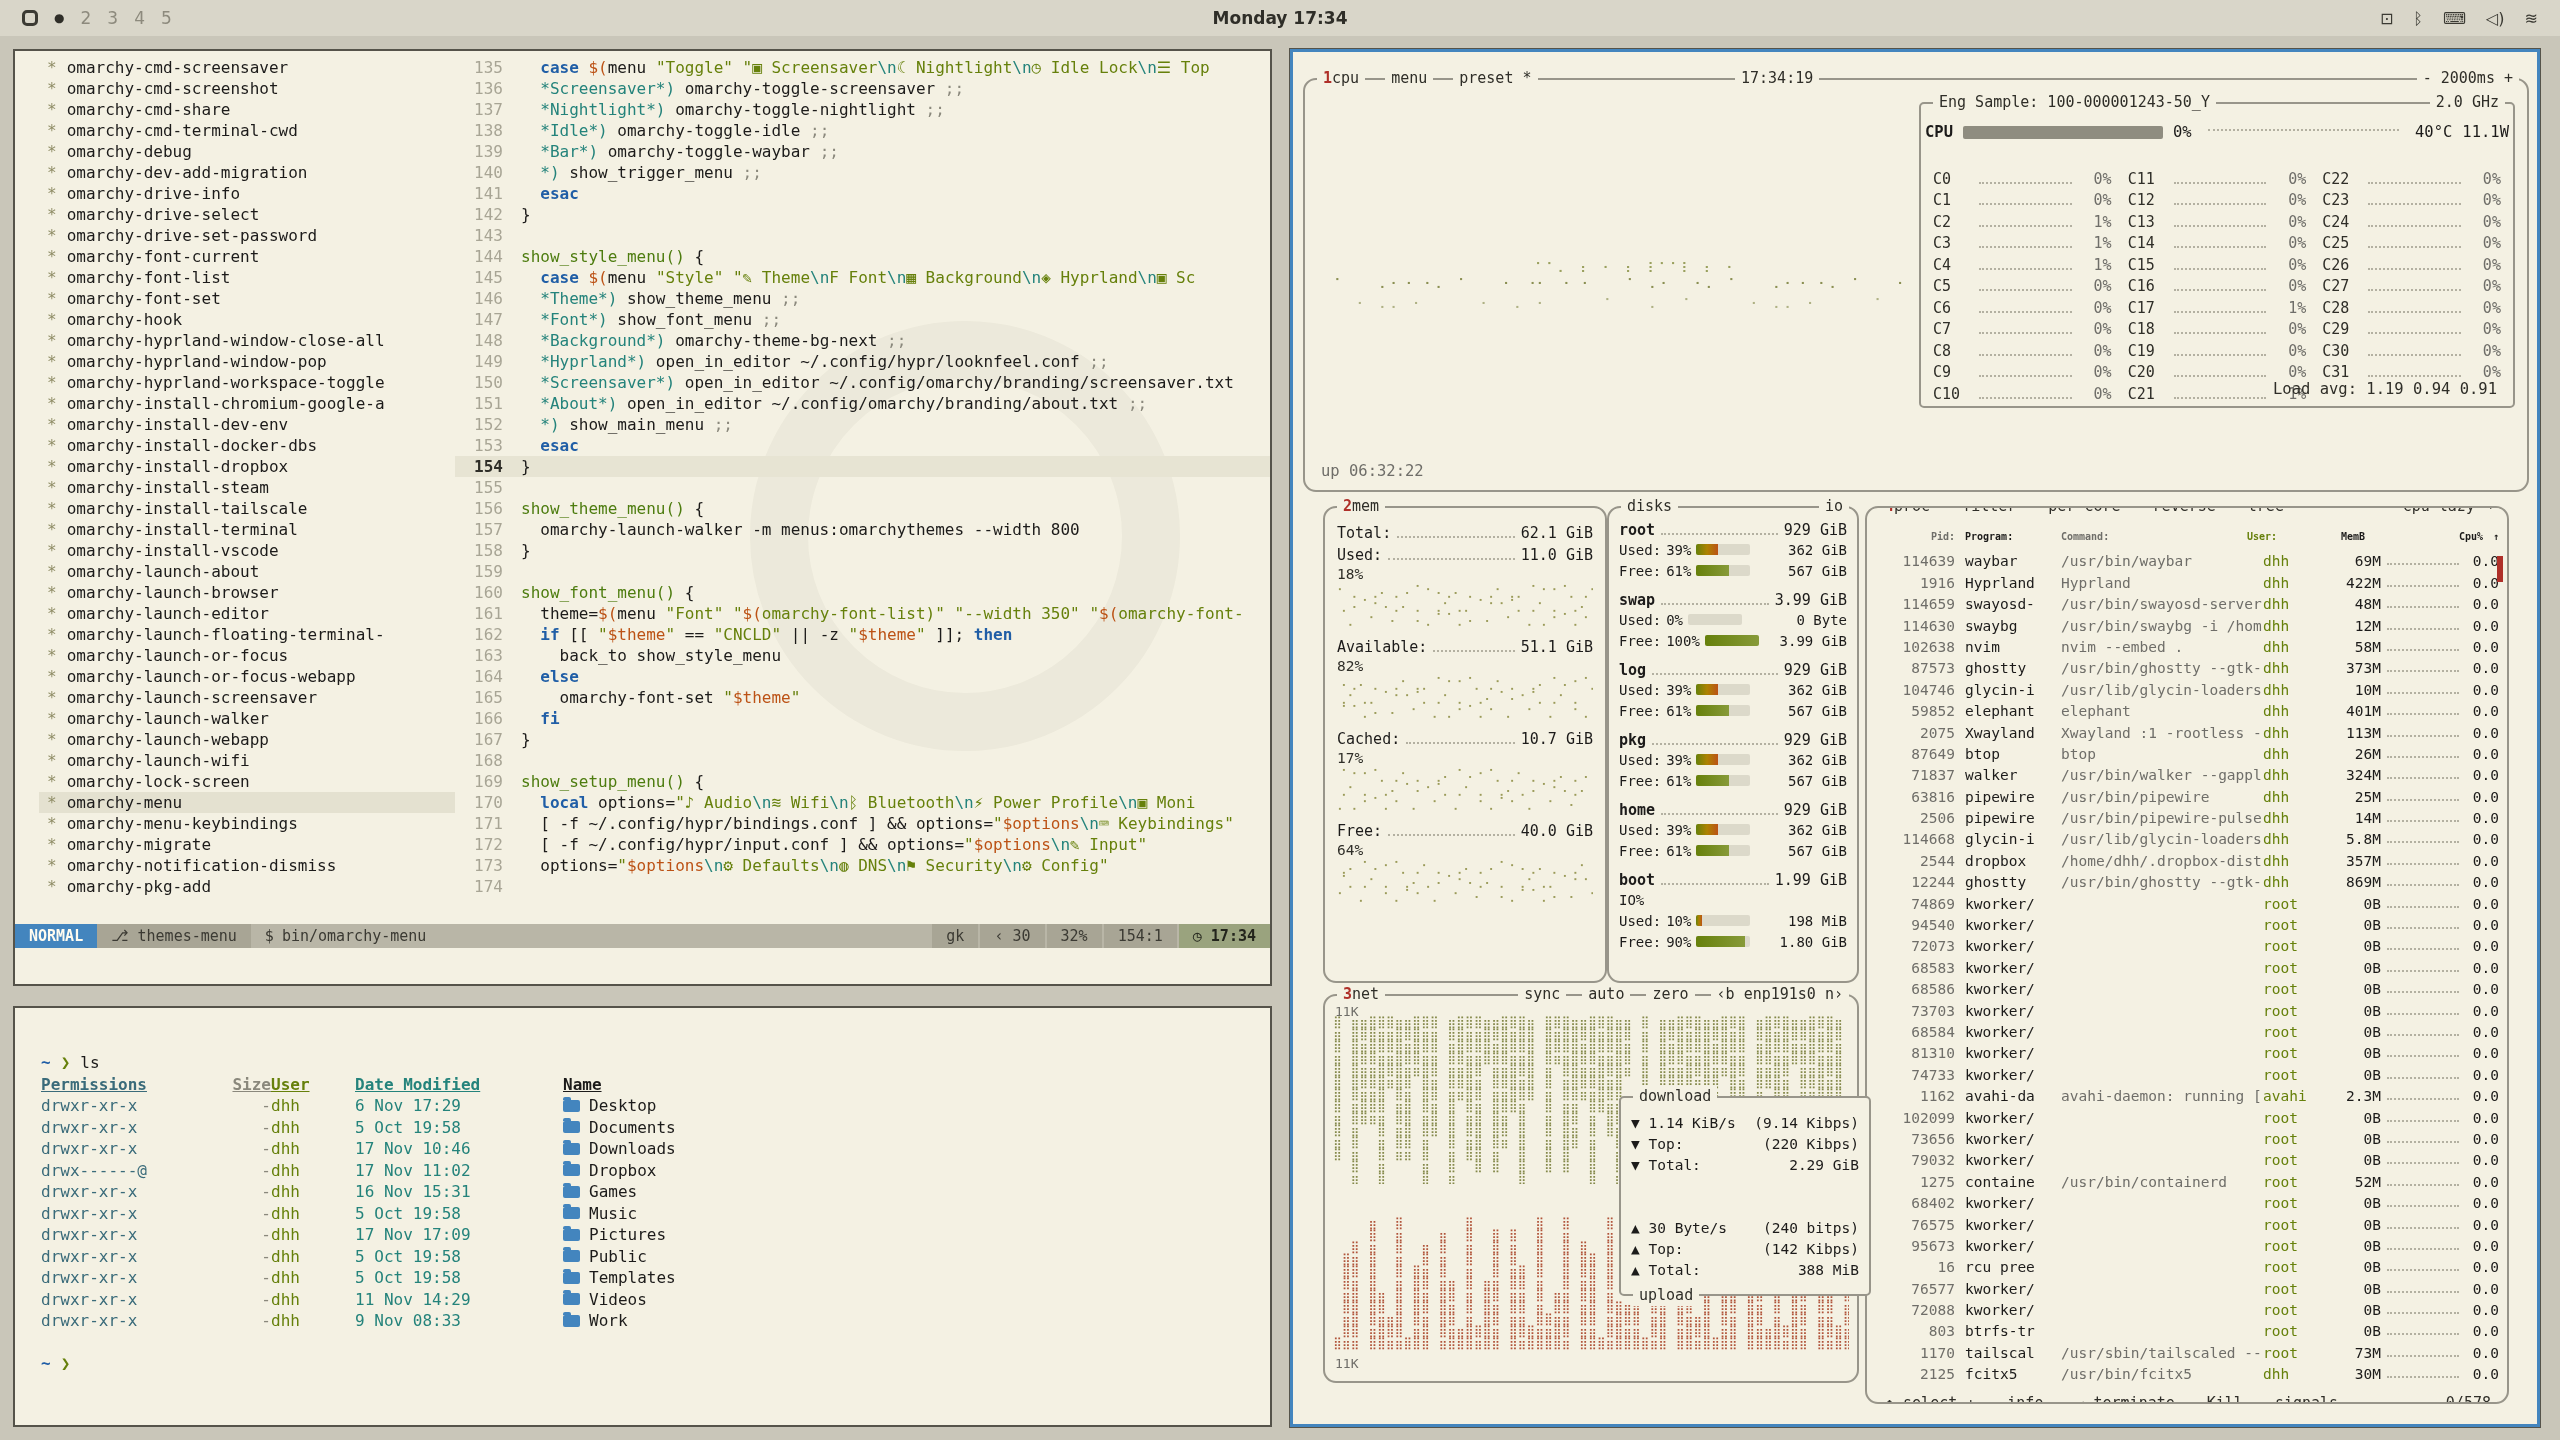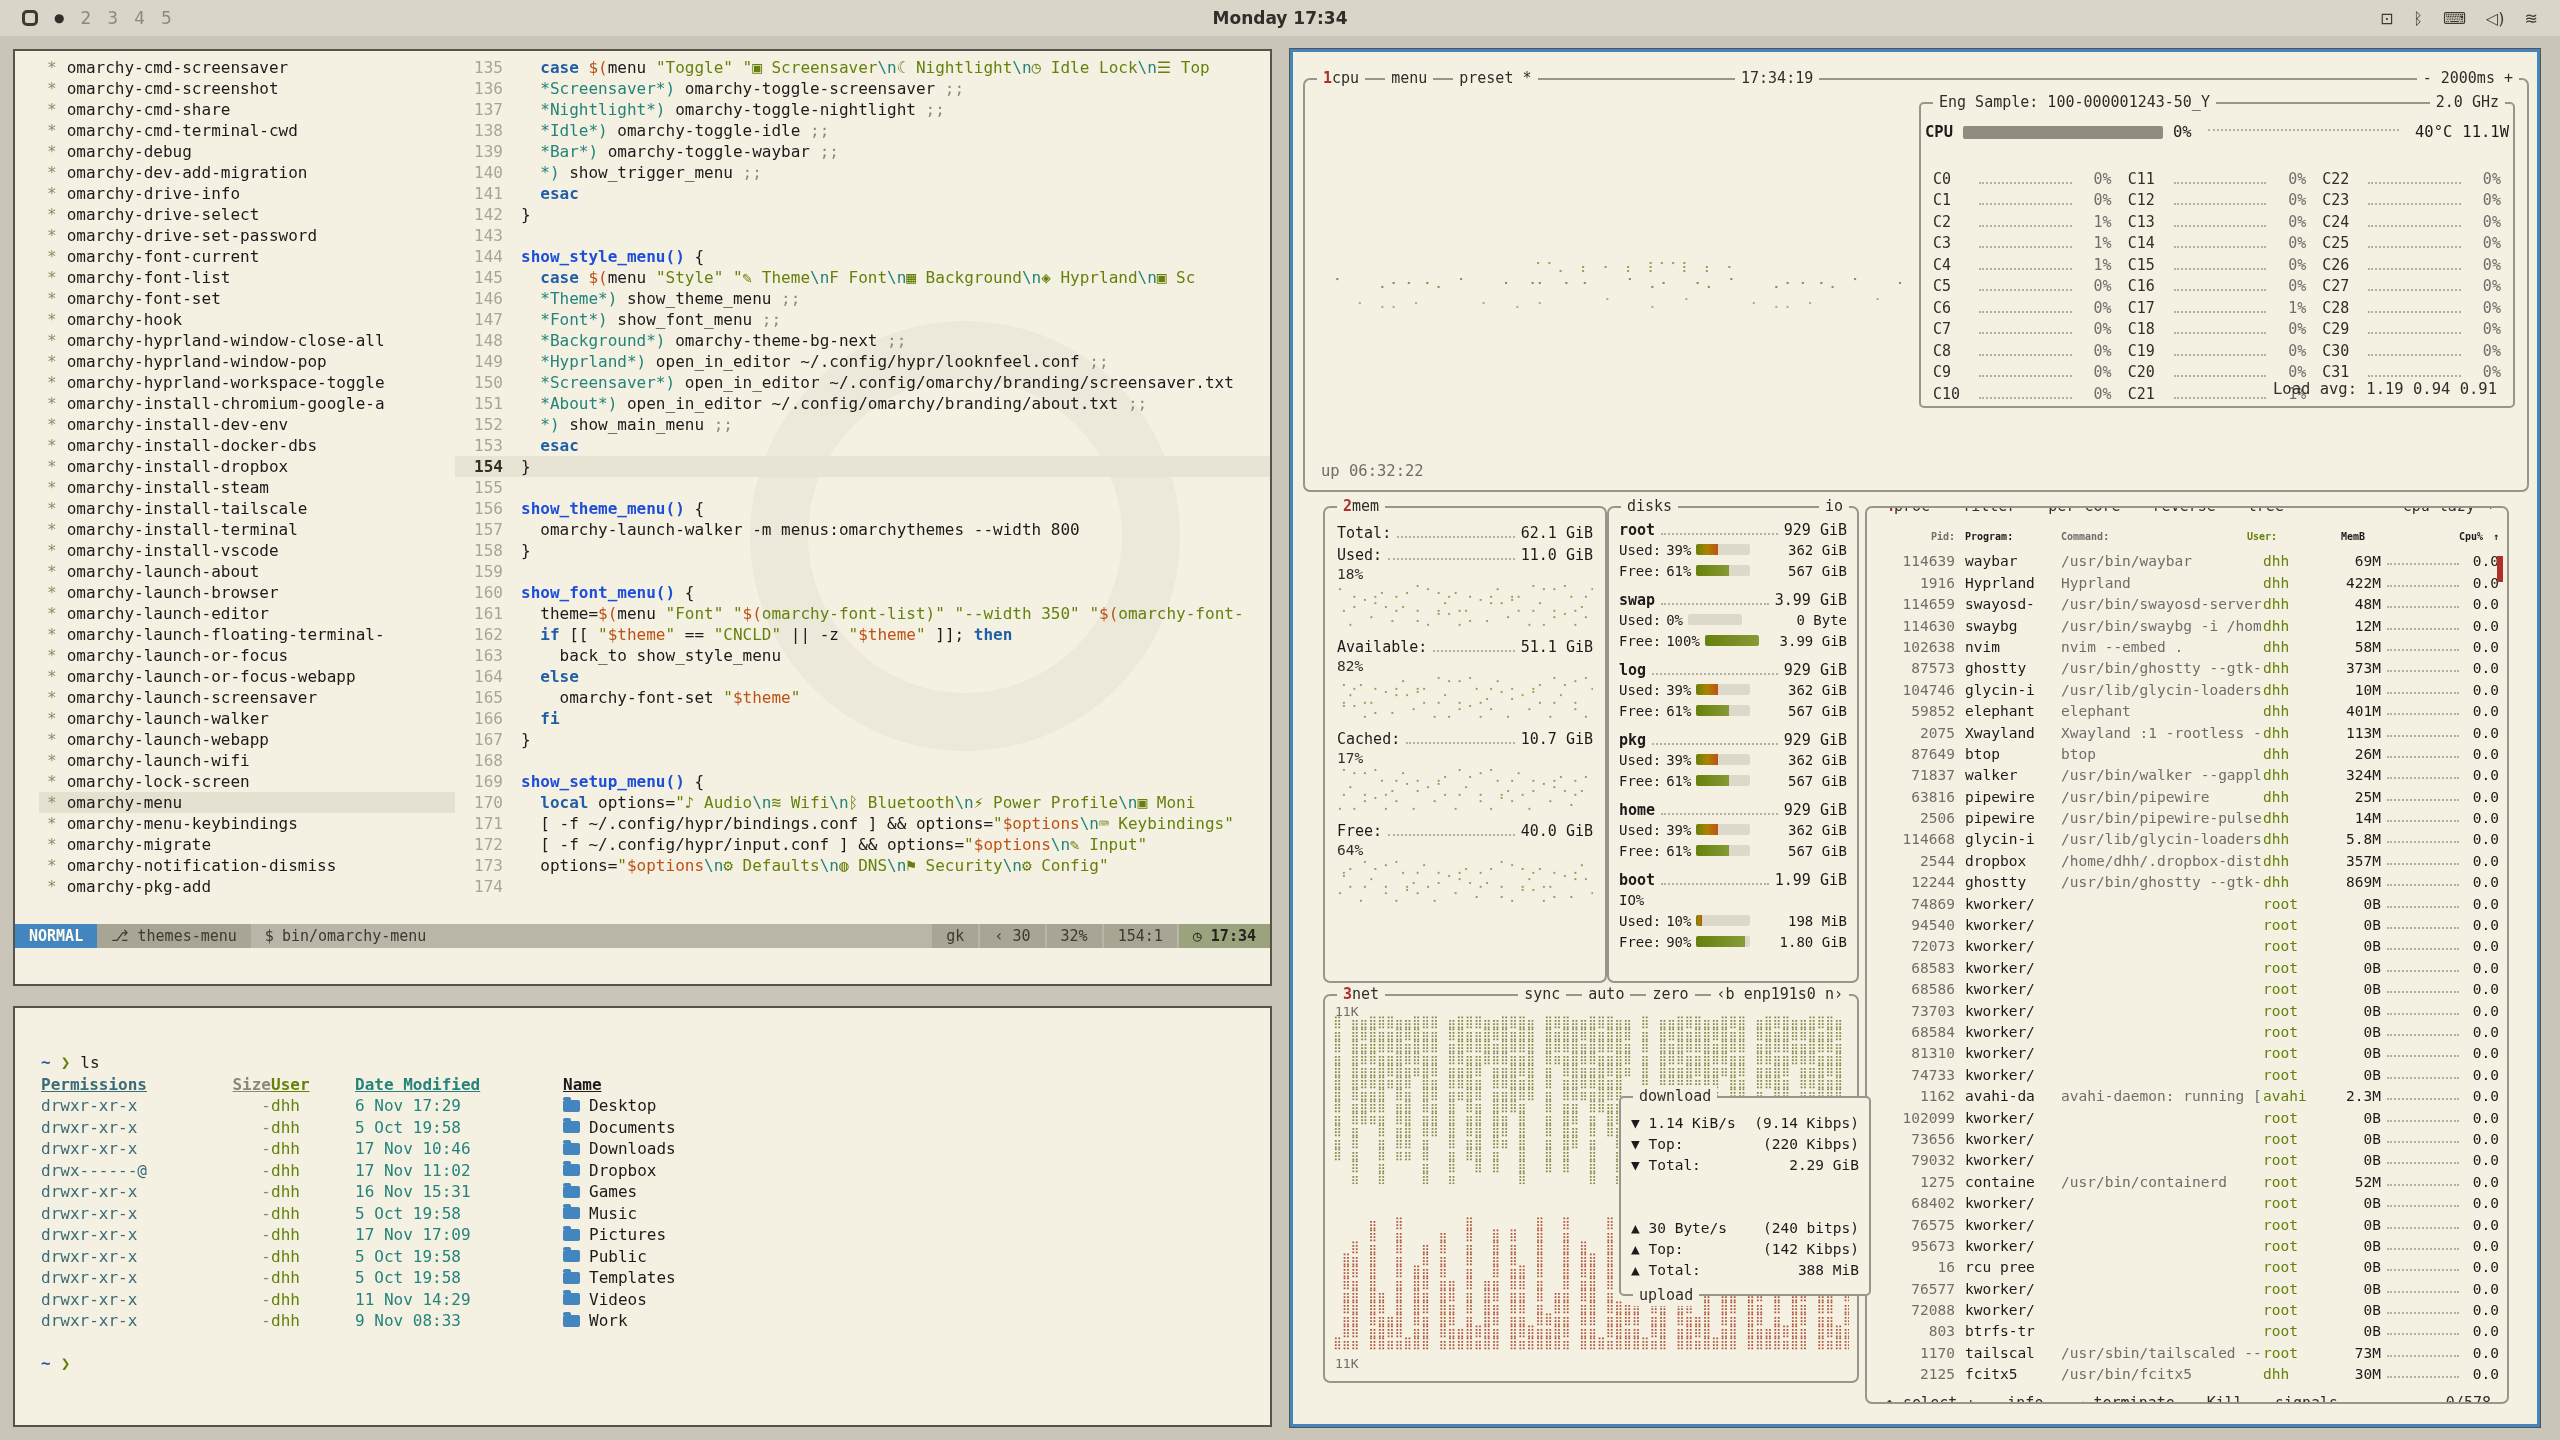--- a/index.html
+++ b/index.html
@@ -31,21 +31,21 @@
   .codewrap{flex:1;padding-top:6px;overflow:hidden;position:relative}
   .cline{height:21px;line-height:21px;font-size:16px;display:flex;white-space:pre}
   .lnum{width:66px;flex:none;text-align:right;padding-right:18px;color:#a8a595}
   .cline.cur{background:#e7e4d3}
   .cline.cur .lnum{color:#2f2e28;font-weight:bold}
   .ctext{white-space:pre;overflow:hidden}
   .kw{color:#205EA6;font-weight:bold}
   .pat{color:#24837B}
   .str{color:#66800B}
   .vr{color:#BC5215}
-  .fn{color:#1d4ed8;font-weight:bold}
+  .fn{color:#4d7c0f;font-weight:normal}
   .dimtok{color:#8a887c}
   .es{color:#24837B}
   .statusline{height:24px;display:flex;align-items:stretch;font-size:15px;background:#b9b6a7;color:#3b3a33}
   .seg{display:flex;align-items:center;padding:0 14px;white-space:nowrap}
   .seg.mode{background:#4385BE;color:#fffcf0;font-weight:bold}
   .seg.branch{background:#a8a595}
   .seg.file{flex:1;gap:8px}
   .sl-right{display:flex}
   .sl-right .seg{background:#a8a595;margin-left:2px}
   .sl-right .seg:last-child{background:#9aa37e;color:#23251c;font-weight:bold}
@@ -59,21 +59,21 @@
   .c-perm{width:178px;color:#3a6b7a}
   .c-size{width:52px;text-align:right;color:#8a887c;}
   .c-user{width:84px;color:#66800B}
   .c-date{width:208px;color:#24837B}
   .c-name{display:flex;align-items:center;color:#1c1b1a}
   .fold{width:17px;height:12px;background:#4385BE;border-radius:2px;position:relative;margin:0 9px 0 0;flex:none}
   .fold::before{content:"";position:absolute;left:0;top:-3px;width:8px;height:3px;background:#4385BE;border-radius:2px 2px 0 0}
   .blank{height:21.5px}
 
   
-  .bbox{position:absolute;border:2px solid #98958a;border-radius:7px;background:var(--paper,#f4f1e3)}
+  .bbox{position:absolute;border:2px solid #98958a;border-radius:13px;background:var(--paper,#f4f1e3)}
   .chips-left{position:absolute;top:-12px;left:12px;display:flex;gap:20px}
   .chips-right{position:absolute;top:-12px;right:8px;display:flex;gap:16px}
   .chips-bottom{position:absolute;bottom:-12px;left:12px;display:flex;gap:20px}
   .chip{background:var(--paper,#f4f1e3);padding:0 6px;font-size:15px;line-height:21px;height:21px;white-space:nowrap;color:#2f2e28}
   .chip .num{color:#AF3029;font-weight:bold}
   .lead{flex:1;border-bottom:2px dotted #b3b0a1;margin:0 6px 4px 6px;min-width:8px}
 
   #cpubox{left:10px;top:26px;width:1226px;height:414px}
   .chip-time{position:absolute;top:-12px;left:430px}
   .spark{position:absolute;color:#8a8f52;font-size:14px;letter-spacing:1px;white-space:nowrap;overflow:hidden}

